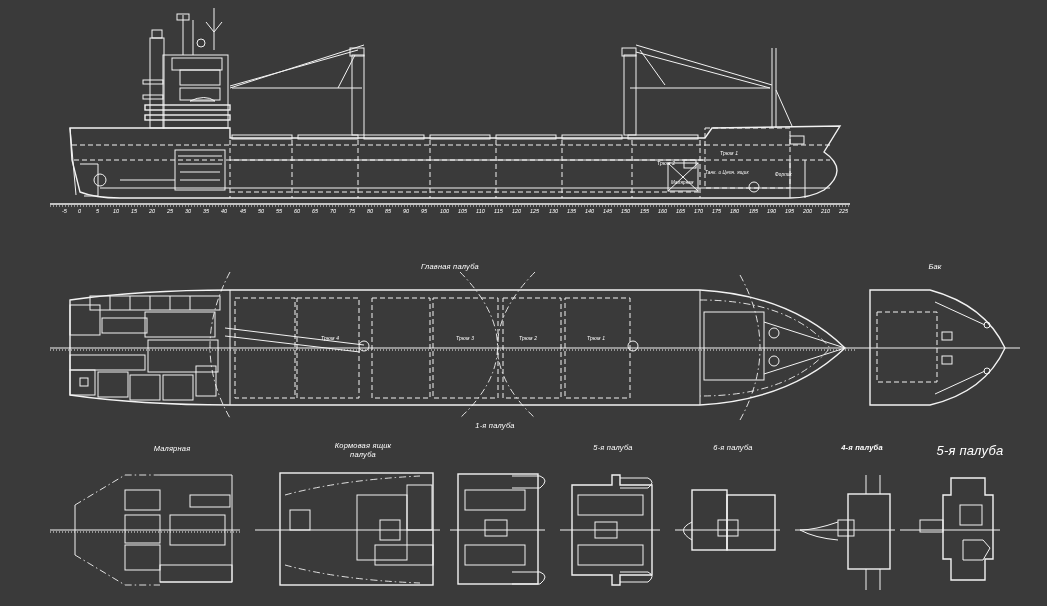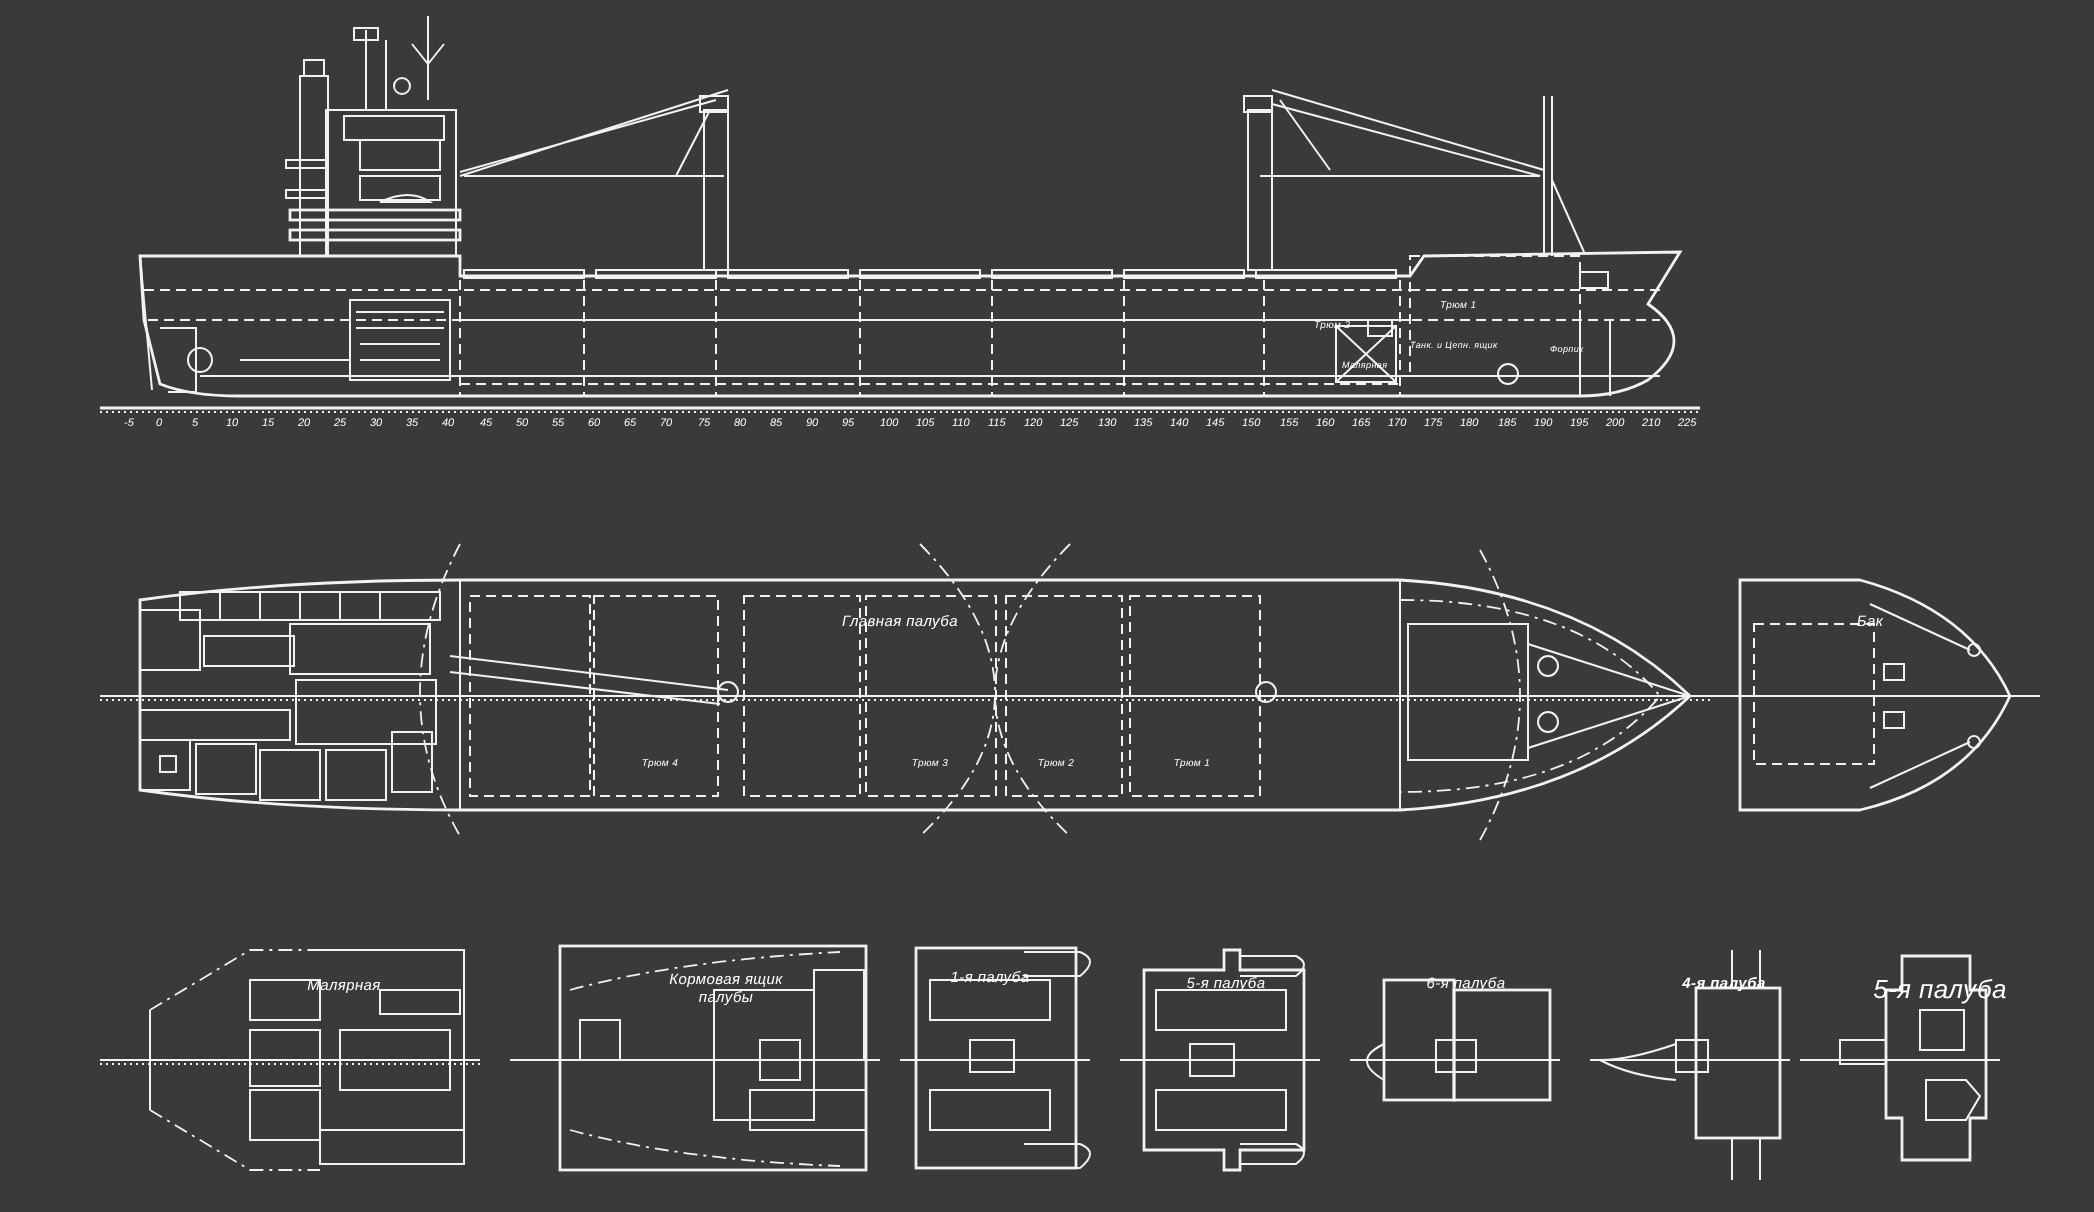--- a/index.html
+++ b/index.html
@@ -1,19 +1,19 @@
 <!DOCTYPE html>
 <html><head>
 <meta charset="utf-8">
 <style>
   html,body{margin:0;padding:0;background:#3a3a3a;}
   body{width:1047px;height:606px;overflow:hidden;position:relative;font-family:"Liberation Sans",sans-serif;}
   svg{position:absolute;left:0;top:0;}
   .lbl{position:absolute;color:#fff;font-style:italic;font-size:7px;white-space:nowrap;letter-spacing:0.2px;}
-  .lbl.c{transform:translateX(-50%);text-align:center;margin-top:44px;}
+  .lbl.c{transform:translateX(-50%);text-align:center;}
   .s{stroke:#f2f2f2;fill:none;stroke-width:1;}
   .s2{stroke:#f2f2f2;fill:none;stroke-width:1.4;}
   .d{stroke:#f2f2f2;fill:none;stroke-width:1;stroke-dasharray:5 3;}
   .dd{stroke:#f2f2f2;fill:none;stroke-width:0.9;stroke-dasharray:7 3 1.5 3;}
   .tick{font-size:5.5px;fill:#fff;font-style:italic;font-family:"Liberation Sans",sans-serif;}
 </style>
 </head>
 <body>
 
 <svg width="1047" height="606" viewBox="0 0 1047 606">
@@ -295,22 +295,22 @@
     <text class="tick" x="803" y="213">200</text>
     <text class="tick" x="821" y="213">210</text>
     <text class="tick" x="839" y="213">225</text>
   </g>
 </svg>
 
 <div class="lbl c" style="left:450px;top:262px;font-size:7.5px;">Главная палуба</div>
 <div class="lbl c" style="left:935px;top:262px;font-size:7.5px;">Бак</div>
 <div class="lbl c" style="left:172px;top:444px;font-size:7.5px;">Малярная</div>
 <div class="lbl c" style="left:363px;top:441px;font-size:7.5px;">Кормовая ящик</div>
-<div class="lbl c" style="left:363px;top:450px;font-size:7.5px;">палубы</div>
-<div class="lbl c" style="left:495px;top:440px;font-size:7.5px;">1-я палуба</div>
+<div class="lbl c" style="left:363px;top:450px;font-size:7.5px;">палуба</div>
+<div class="lbl c" style="left:495px;top:421px;font-size:7.5px;">1-я палуба</div>
 <div class="lbl c" style="left:613px;top:443px;font-size:7.5px;">5-я палуба</div>
 <div class="lbl c" style="left:733px;top:443px;font-size:7.5px;">6-я палуба</div>
 <div class="lbl c" style="left:862px;top:443px;font-size:7.5px;font-weight:bold;">4-я палуба</div>
 <div class="lbl c" style="left:970px;top:443px;font-size:13px;">5-я палуба</div>
 
 <div class="lbl c" style="left:330px;top:335px;font-size:5px;">Трюм 4</div>
 <div class="lbl c" style="left:465px;top:335px;font-size:5px;">Трюм 3</div>
 <div class="lbl c" style="left:528px;top:335px;font-size:5px;">Трюм 2</div>
 <div class="lbl c" style="left:596px;top:335px;font-size:5px;">Трюм 1</div>
 

